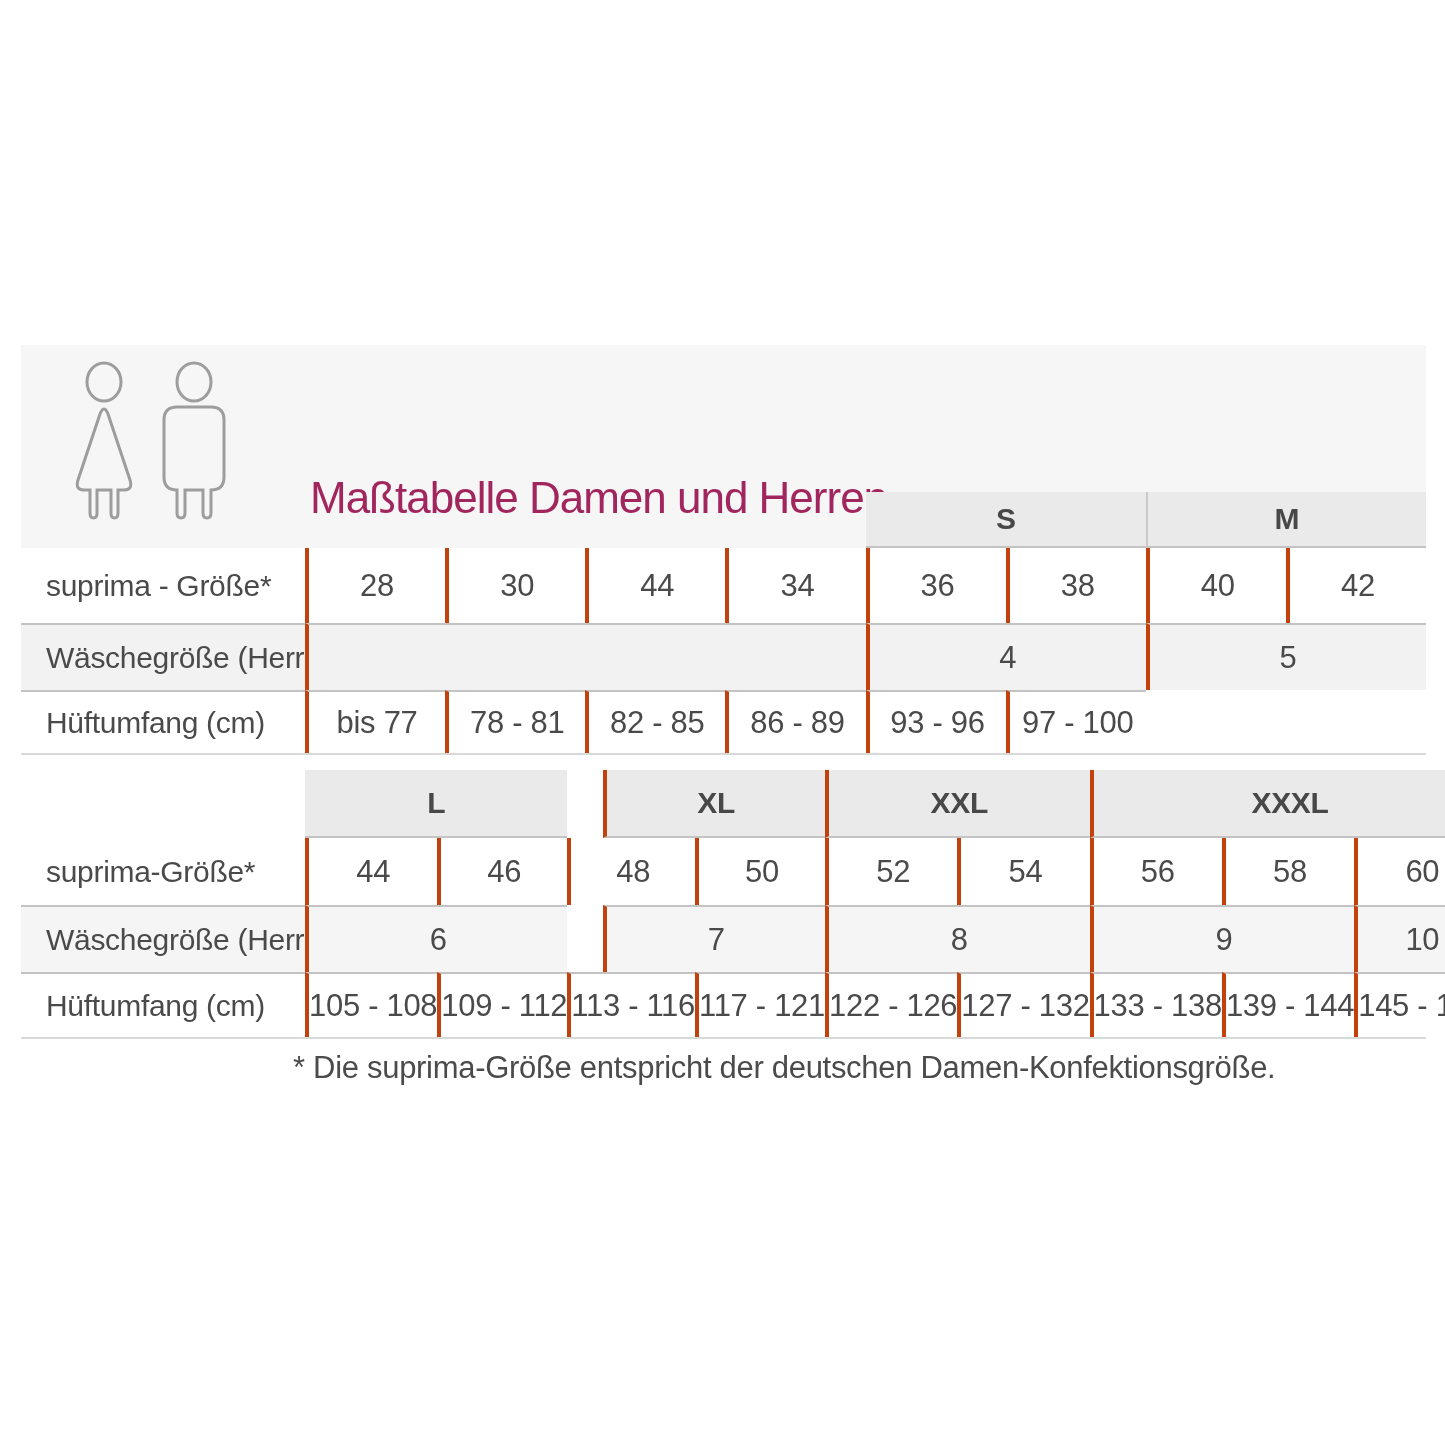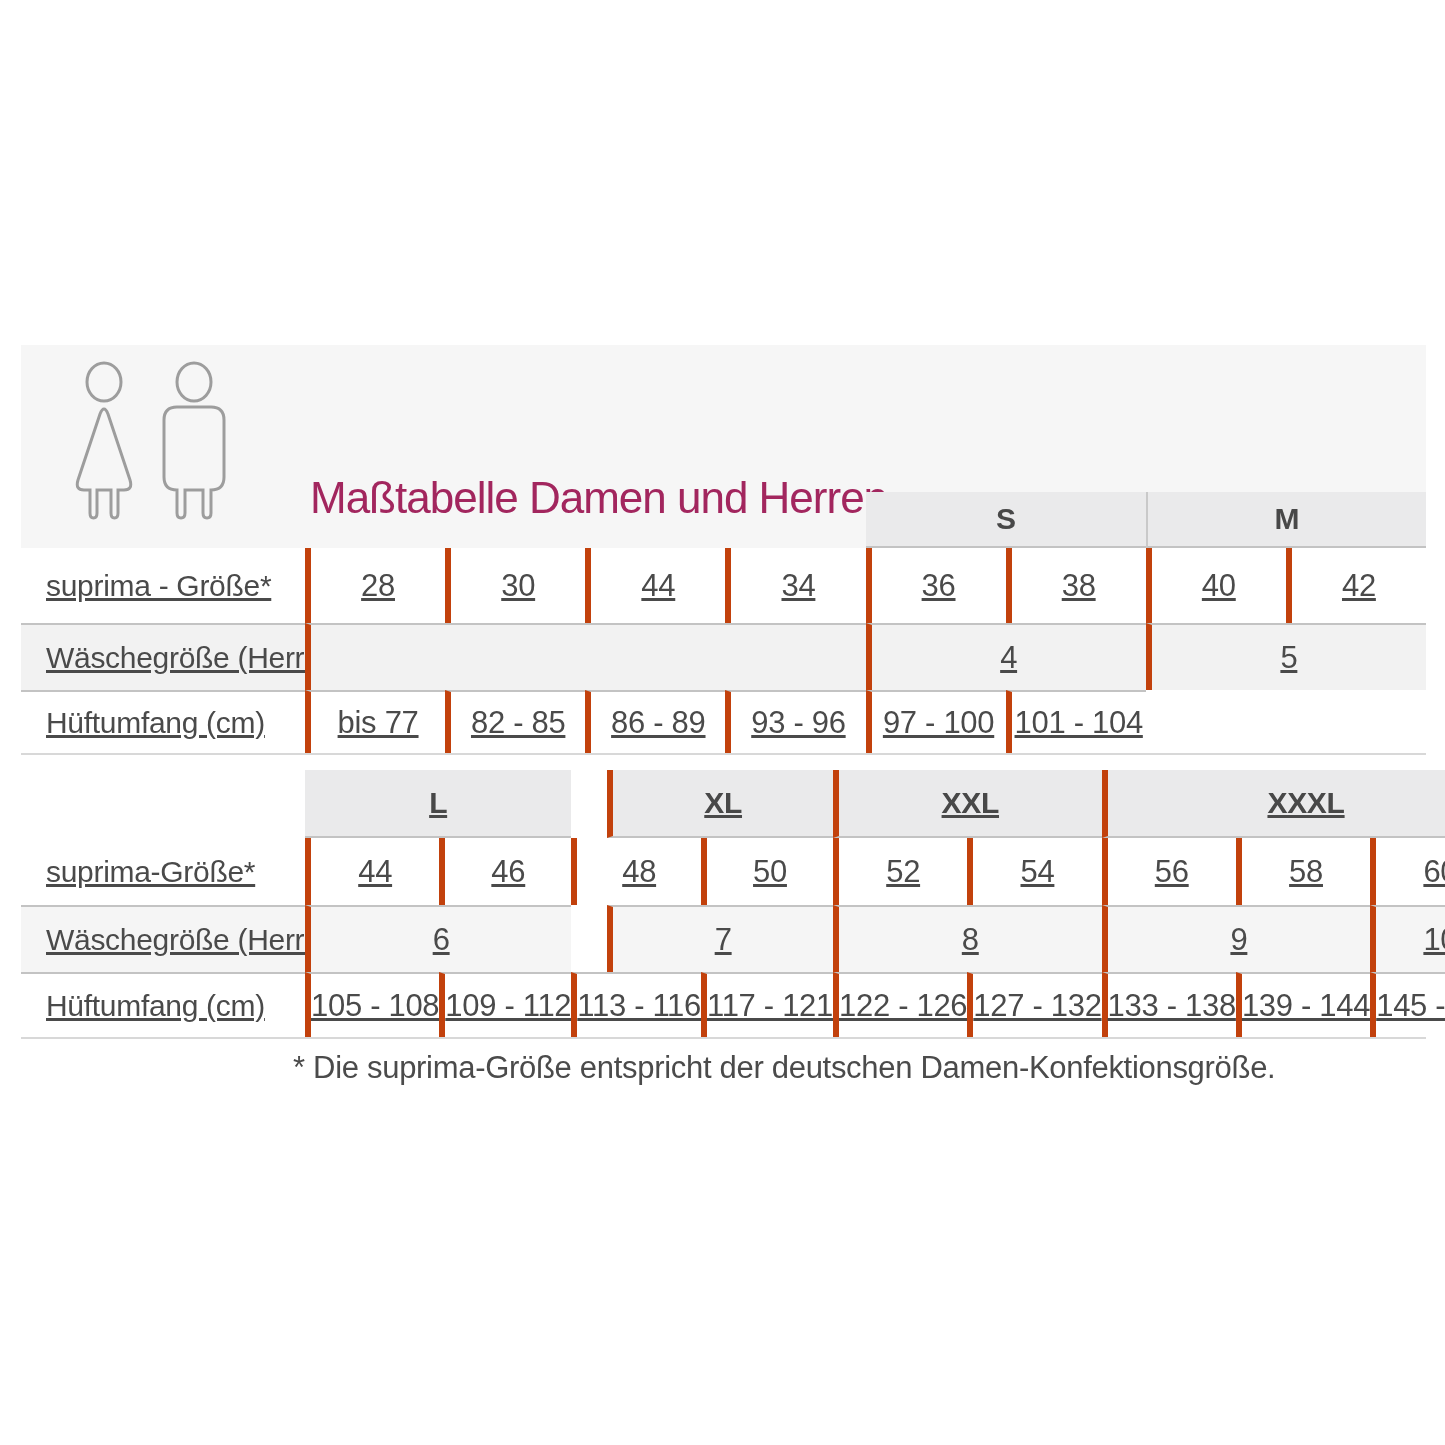--- a/index.html
+++ b/index.html
@@ -16,30 +16,30 @@
   }
   .sm-box{
     position:absolute;top:147px;width:280px;height:56px;background:#eaeaeb;
     display:flex;align-items:center;justify-content:center;
     font-size:30px;font-weight:bold;color:#484848;border-bottom:2px solid #c3c3c3;box-sizing:border-box;
   }
   .sm-s{left:845px;}
   .sm-m{left:1125px;border-left:2px solid #c9c9c9;}
 
   
-  .grid{position:absolute;left:21px;width:1405px;display:grid;box-sizing:border-box;text-decoration:underline;}
+  .grid{position:absolute;left:21px;width:1405px;display:grid;box-sizing:border-box;}
   #table1{top:548px;grid-template-columns:284px repeat(8,1fr);grid-template-rows:75px 67px 63px;border-bottom:2px solid #d8d8d8;}
   #table2{top:770px;grid-template-columns:284px repeat(9,1fr);grid-template-rows:68px 67px 67px 65px;border-bottom:2px solid #d8d8d8;}
 
   .cell{
     display:flex;align-items:center;justify-content:center;
     font-size:31px;letter-spacing:-0.3px;color:#4a4a4a;box-sizing:border-box;white-space:nowrap;
   }
   .lbl{justify-content:flex-start;padding-left:25px;font-size:30px;}
-  .vline{border-left:6px solid #c2410c;}
+  .vline{border-left:4px solid #c2410c;}
   .hline{border-top:2px solid #c3c3c3;}
   .gray1{background:#f2f2f2;}
   .gray2{background:#f5f5f5;}
   .ghead{
     background:#eaeaeb;font-weight:bold;font-size:30px;color:#484848;
     border-bottom:2px solid #c3c3c3;
   }
   .spacer{background:transparent;}
 
   
@@ -87,25 +87,25 @@
     <div class="cell vline">40</div>
     <div class="cell vline">42</div>
 
     <div class="cell lbl gray1 hline">Wäschegröße (Herren)</div>
     <div class="cell gray1 hline vline c2s4"></div>
     <div class="cell gray1 hline vline c6s2">4</div>
     <div class="cell gray1 hline vline c8s2">5</div>
 
     <div class="cell lbl hline">Hüftumfang (cm)</div>
     <div class="cell hline vline">bis 77</div>
+    <div class="cell hline vline">78 - 81</div>
     <div class="cell hline vline">82 - 85</div>
     <div class="cell hline vline">86 - 89</div>
     <div class="cell hline vline">93 - 96</div>
     <div class="cell hline vline">97 - 100</div>
-    <div class="cell hline vline">101 - 104</div>
   </div>
 
   <div id="table2" class="grid">
 
     <div class="cell spacer"></div>
     <div class="cell ghead c2s2">L</div>
     <div class="cell ghead vline c4s2">XL</div>
     <div class="cell ghead vline c6s2">XXL</div>
     <div class="cell ghead vline c8s3">XXXL</div>
 

